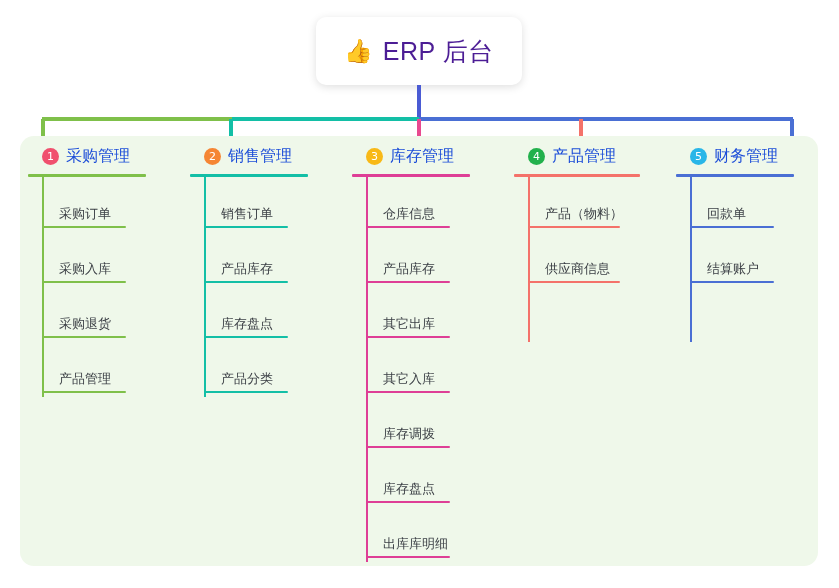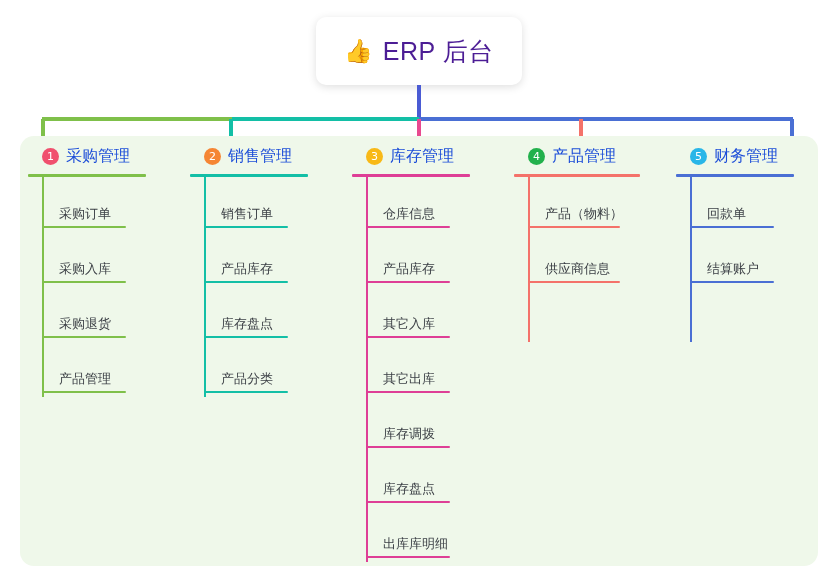--- a/index.html
+++ b/index.html
@@ -157,25 +157,25 @@
           <div class="spine" style="background: rgb(222, 63, 150); height: 385px;"></div>
           <div class="leaf">
             <span class="leaf-label">仓库信息</span>
             <div class="leaf-rule" style="background: rgb(222, 63, 150); width: 84px;"></div>
           </div>
           <div class="leaf">
             <span class="leaf-label">产品库存</span>
             <div class="leaf-rule" style="background: rgb(222, 63, 150); width: 84px;"></div>
           </div>
           <div class="leaf">
+            <span class="leaf-label">其它出库</span>
+            <div class="leaf-rule" style="background: rgb(222, 63, 150); width: 84px;"></div>
+          </div>
+          <div class="leaf">
             <span class="leaf-label">其它入库</span>
-            <div class="leaf-rule" style="background: rgb(222, 63, 150); width: 84px;"></div>
-          </div>
-          <div class="leaf">
-            <span class="leaf-label">其它出库</span>
             <div class="leaf-rule" style="background: rgb(222, 63, 150); width: 84px;"></div>
           </div>
           <div class="leaf">
             <span class="leaf-label">库存调拨</span>
             <div class="leaf-rule" style="background: rgb(222, 63, 150); width: 84px;"></div>
           </div>
           <div class="leaf">
             <span class="leaf-label">库存盘点</span>
             <div class="leaf-rule" style="background: rgb(222, 63, 150); width: 84px;"></div>
           </div>

